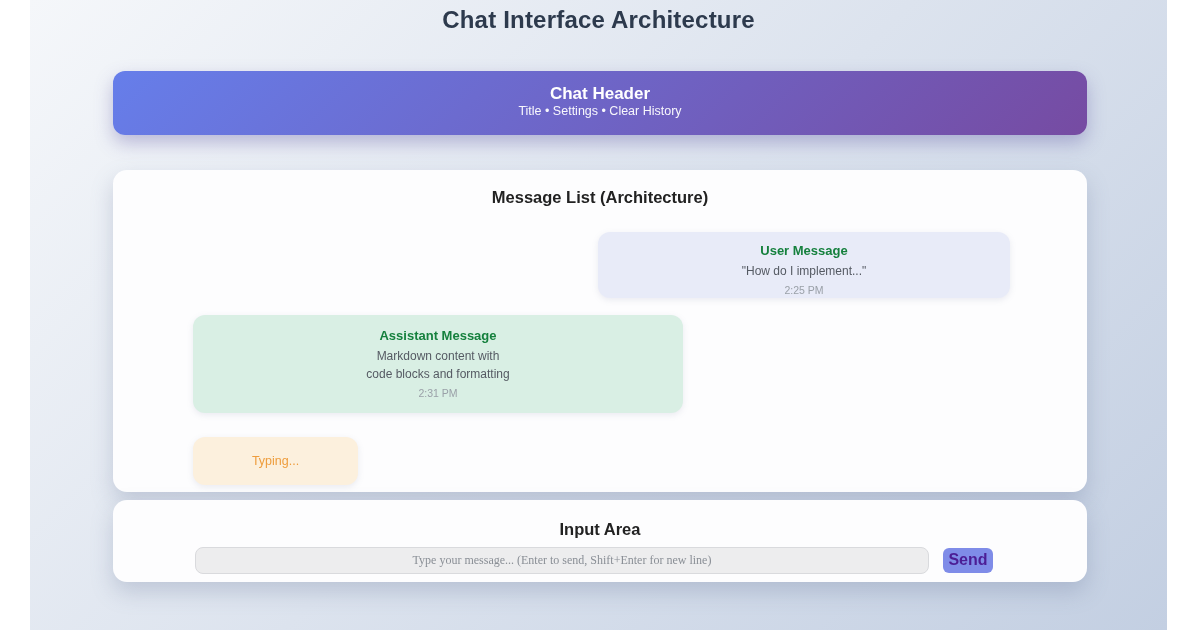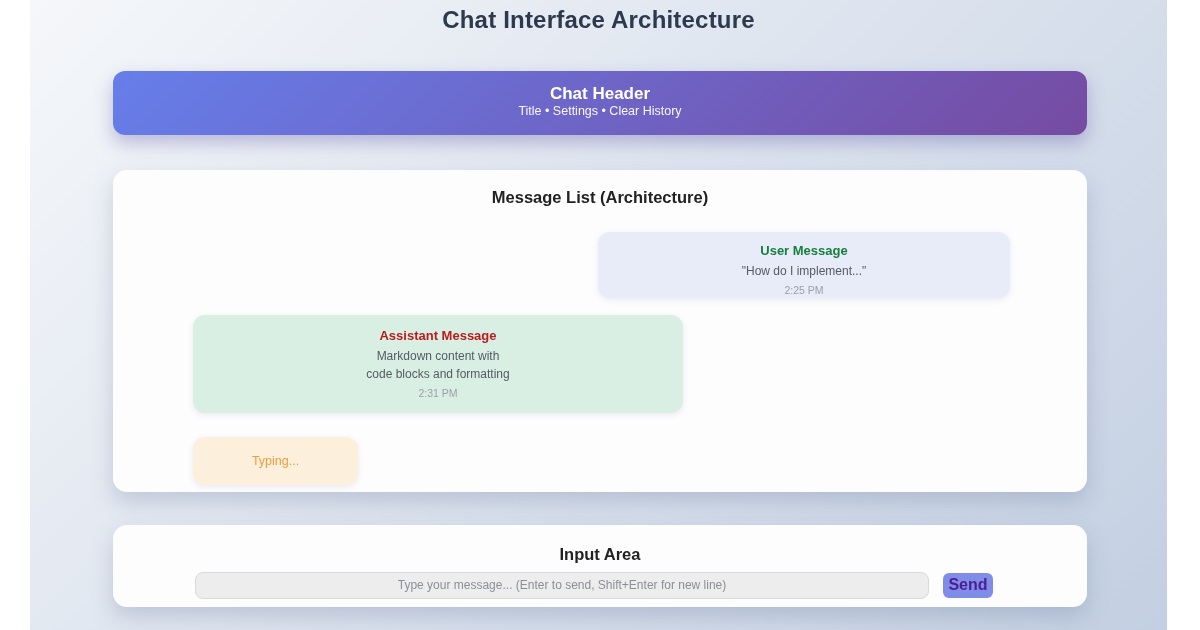--- a/index.html
+++ b/index.html
@@ -39,21 +39,21 @@
 
   .card {
     position: absolute;
     left: 83px;
     width: 974px;
     background: #fdfdfe;
     border-radius: 14px;
     box-shadow: 0 10px 22px rgba(100, 115, 150, 0.28);
   }
   .message-card { top: 170px; height: 322px; }
-  .input-card   { top: 525px; height: 82px; }
+  .input-card   { top: 500px; height: 82px; }
 
   .card-title {
     position: absolute;
     top: 18px; left: 0; width: 100%;
     text-align: center;
     font-size: 16.5px;
     font-weight: bold;
     color: #222222;
   }
   .input-card .card-title { top: 20px; }
@@ -75,21 +75,21 @@
     padding-top: 11px;
   }
   .bubble-user .bubble-title { color: #15803d; }
 
   .bubble-assistant {
     left: 80px; top: 145px;
     width: 490px; height: 98px;
     background: #d9efe4;
     padding-top: 13px;
   }
-  .bubble-assistant .bubble-title { color: #b91c1c; }
+  .bubble-assistant .bubble-title { color: #15803d; }
   .bubble-assistant .bubble-line2 { font-size: 12px; color: #555a63; margin-top: 4px; }
 
   .bubble-typing {
     left: 80px; top: 267px;
     width: 165px; height: 48px;
     background: #fcf0dd;
     display: flex;
     align-items: center;
     justify-content: center;
   }
@@ -100,21 +100,21 @@
     top: 46px; left: 82px;
     width: 812px; height: 28px;
     display: flex;
     align-items: center;
   }
   .msg-input {
     width: 734px; height: 27px;
     background: #ededee;
     border: 1px solid #d9dadd;
     border-radius: 8px;
-    font-family: Liberation Sans, sans-serif;
+    font-family: Liberation Serif, serif;
     font-size: 12px;
     color: #444;
     text-align: center;
     outline: none;
   }
   .msg-input::placeholder { color: #8a8f96; text-align: center; }
   .send-btn {
     margin-left: 14px;
     width: 50px; height: 25px;
     background: #7f8ce8;

